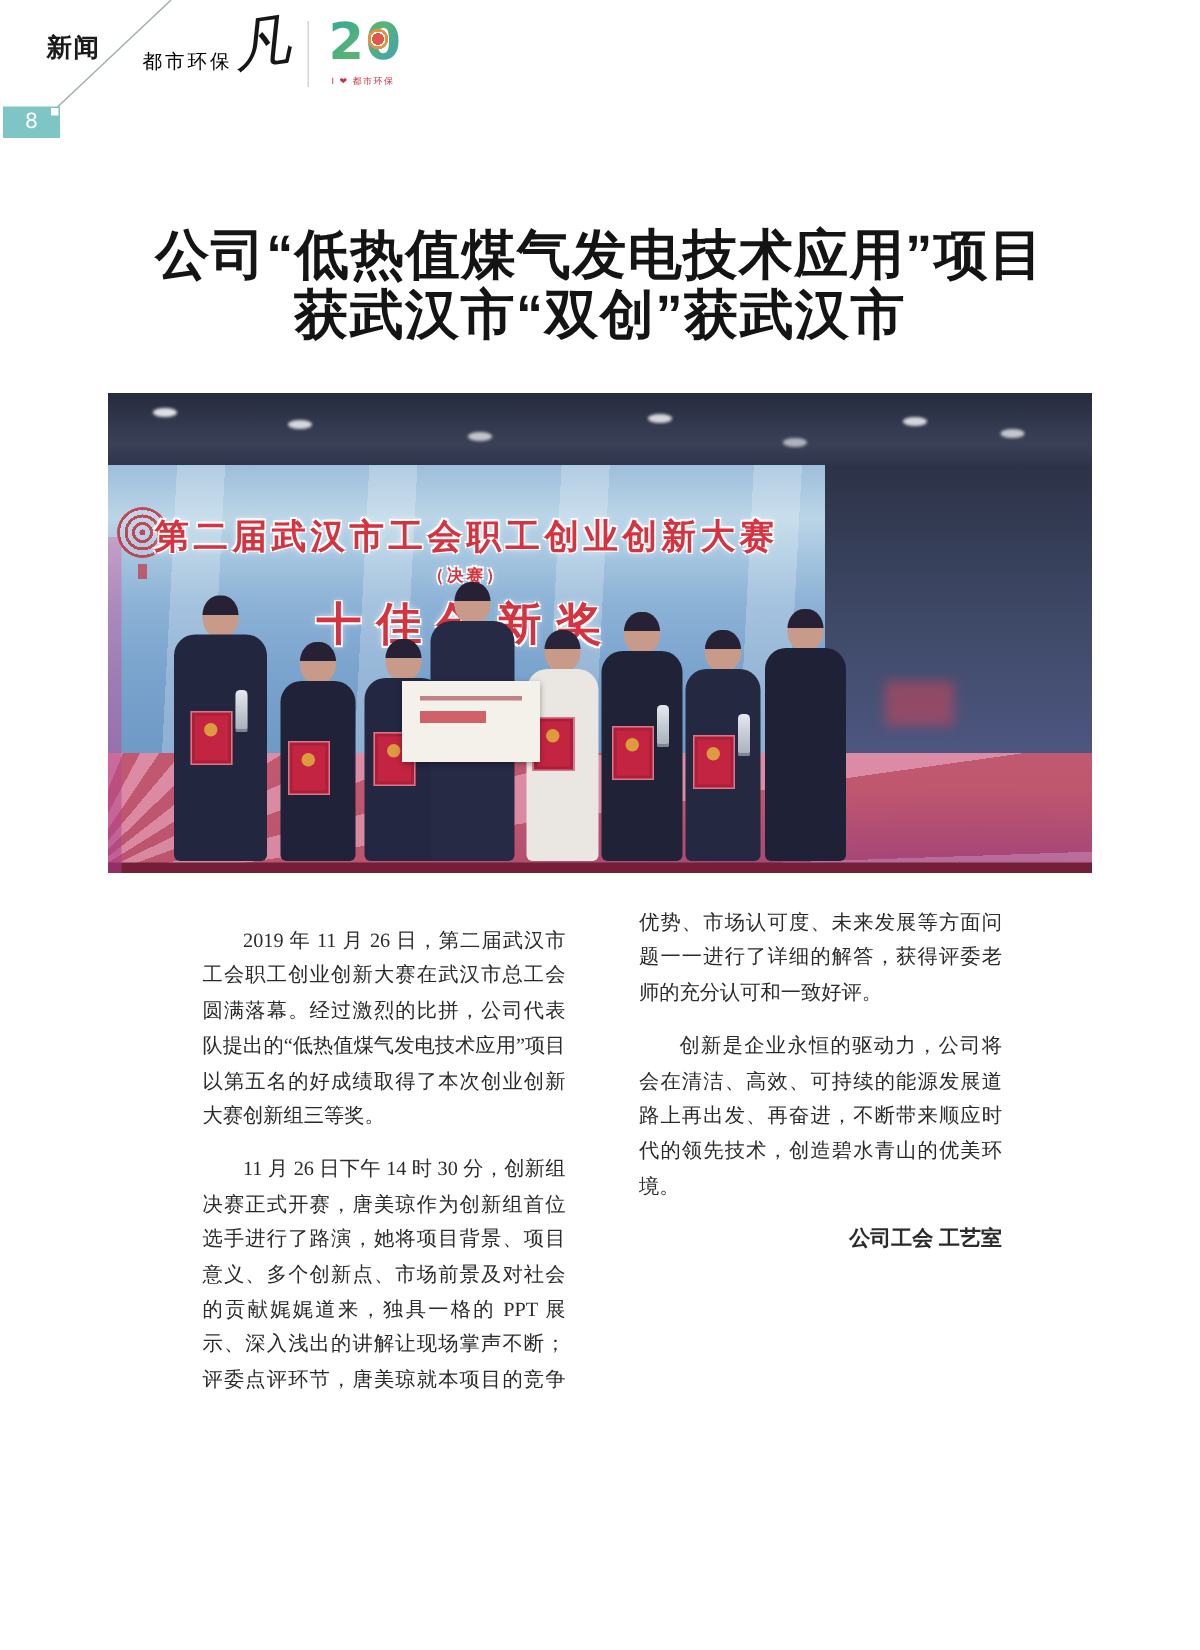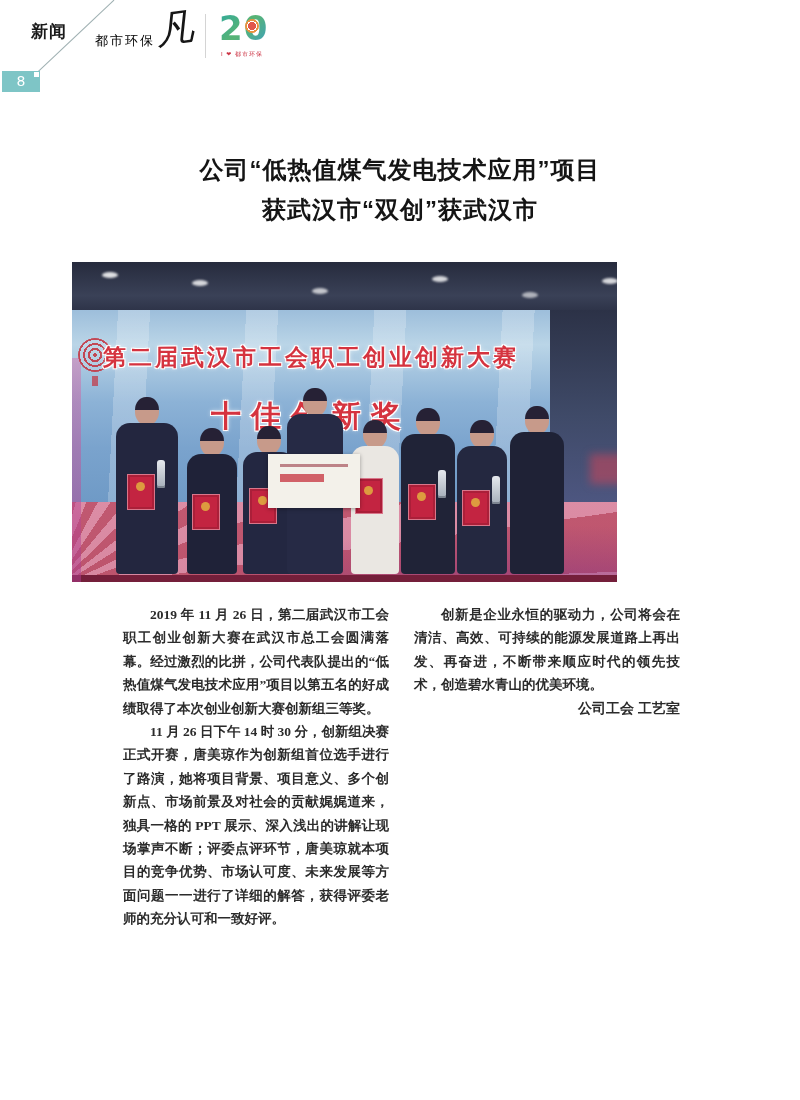--- a/index.html
+++ b/index.html
@@ -47,27 +47,27 @@
   }
   .tagline {
     position:absolute; left:128px; top:42px; font-size:6px; color:#cc3344;
     font-family:"Liberation Sans", sans-serif; letter-spacing:1px; white-space:nowrap;
   }
 
   
   .headline {
     position:absolute; left:0; top:150px; width:800px; margin:0;
     text-align:center; font-family:"Liberation Sans", sans-serif;
-    font-weight:bold; color:#141414; font-size:24px; line-height:40px; letter-spacing:1px;
+    font-weight:bold; color:#141414; font-size:36px; line-height:40px; letter-spacing:1px;
   }
   .headline .hl { display:block; }
 
   
   .photo {
-    position:absolute; left:72px; top:262px; width:545px; height:320px;
+    position:absolute; left:72px; top:262px; width:656px; height:320px;
     margin:0; overflow:hidden; background:#bef264;
   }
   .ph-ceiling { position:absolute; left:0; top:0; width:100%; height:48px;
     background:linear-gradient(180deg,#262b3d,#3a4157 70%,#2e3449); }
   .ph-lights { position:absolute; left:30px; top:10px; width:16px; height:6px; border-radius:50%;
     background:rgba(255,255,255,.85); filter:blur(1px);
     box-shadow:90px 8px 0 rgba(255,255,255,.8), 210px 16px 0 rgba(255,255,255,.7),
       330px 4px 0 rgba(255,255,255,.8), 420px 20px 0 rgba(255,255,255,.6),
       500px 6px 0 rgba(255,255,255,.8), 565px 14px 0 rgba(255,255,255,.7); }
   .ph-screen { position:absolute; left:0; top:48px; width:478px; height:192px;
@@ -111,21 +111,21 @@
     background:#f3f1ea; box-shadow:0 1px 4px rgba(0,0,0,.35); }
   .ph-board::before { content:""; position:absolute; left:12px; top:10px; width:68px; height:3px; background:#9a3b44; opacity:.6; }
   .ph-board::after { content:""; position:absolute; left:12px; top:20px; width:44px; height:8px; background:#c5303c; opacity:.75; }
 
   
   .body-text {
     position:absolute; left:123px; top:603px; width:557px; height:336px;
     column-count:2; column-gap:25px; column-fill:auto;
     font-size:13.5px; line-height:23.4px; color:#2b2b2b; text-align:justify;
   }
-  .body-text p { margin:0; text-indent:2em;font-weight:bold; }
+  .body-text p { margin:12px; text-indent:2em; }
   .byline { text-indent:0 !important; text-align:right; font-weight:bold;
     font-family:"Liberation Sans", sans-serif; font-size:14px; }
 </style>
 </head>
 <body>
 
 <div class="page">
 
   <div class="section-label">新闻</div>
   <div class="diag-line"></div>
@@ -150,20 +150,21 @@
 
   <figure class="photo">
     <div class="ph-screen"></div>
     <div class="ph-wall"></div>
     <div class="ph-ceiling"></div>
     <div class="ph-lights"></div>
     <div class="ph-stage"></div>
     <div class="ph-left-tint"></div>
     <div class="ph-logo"></div>
     <div class="ph-title outline-red">第二届武汉市工会职工创业创新大赛</div>
+    <div class="ph-sub outline-red">（决赛）</div>
     <div class="ph-award outline-red">十佳创新奖</div>
     <div class="ph-people" id="ph-people">
         <div class="person">
           <div class="p-head" style="left:63px;top:135px;width:24px;height:28px;background:linear-gradient(180deg,#262135 0 46%,#c79a8a 46%);"></div>
           <div class="p-body" style="left:44px;top:161px;width:62px;height:151px;background:#23263f;border-radius:14px 14px 4px 4px;"></div>
           <div class="p-cert" style="left:55px;top:212px;"></div>
           <div class="p-trophy" style="left:85px;top:198px;"></div>
         </div>
         <div class="person">
           <div class="p-head" style="left:128px;top:166px;width:24px;height:28px;background:linear-gradient(180deg,#262135 0 46%,#c79a8a 46%);"></div>

